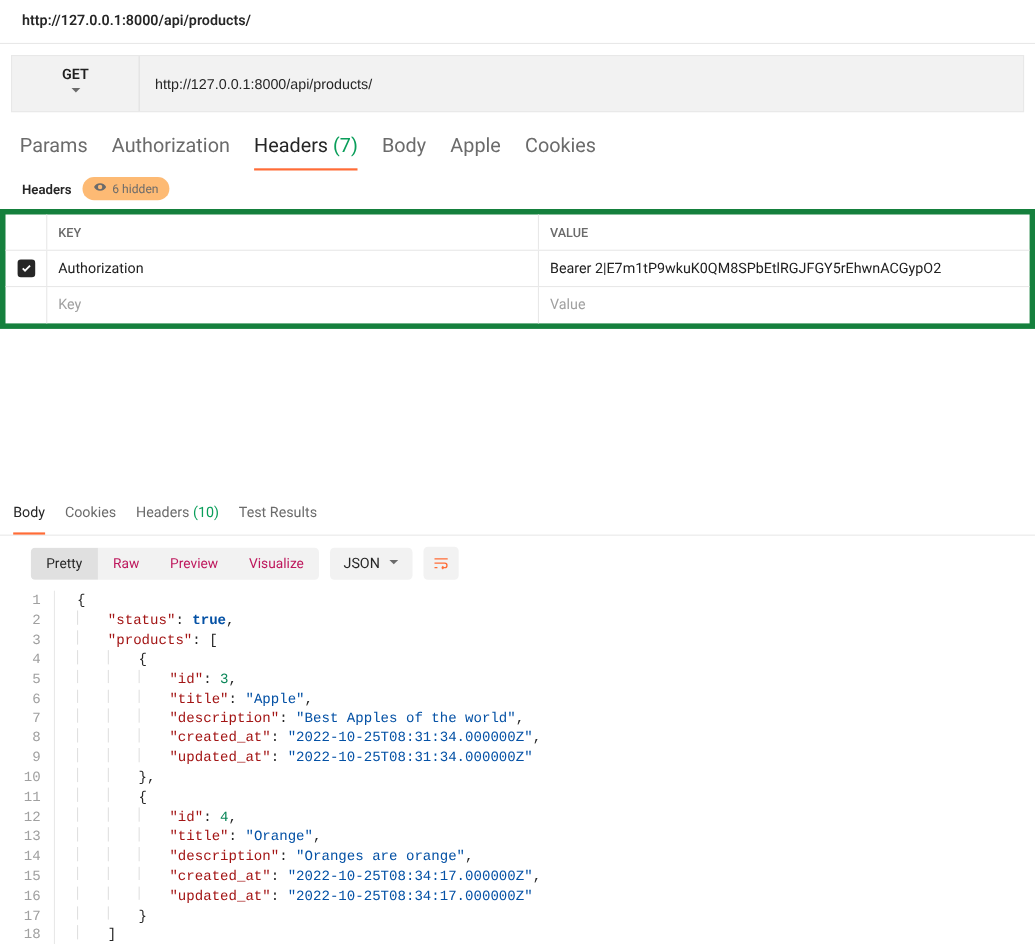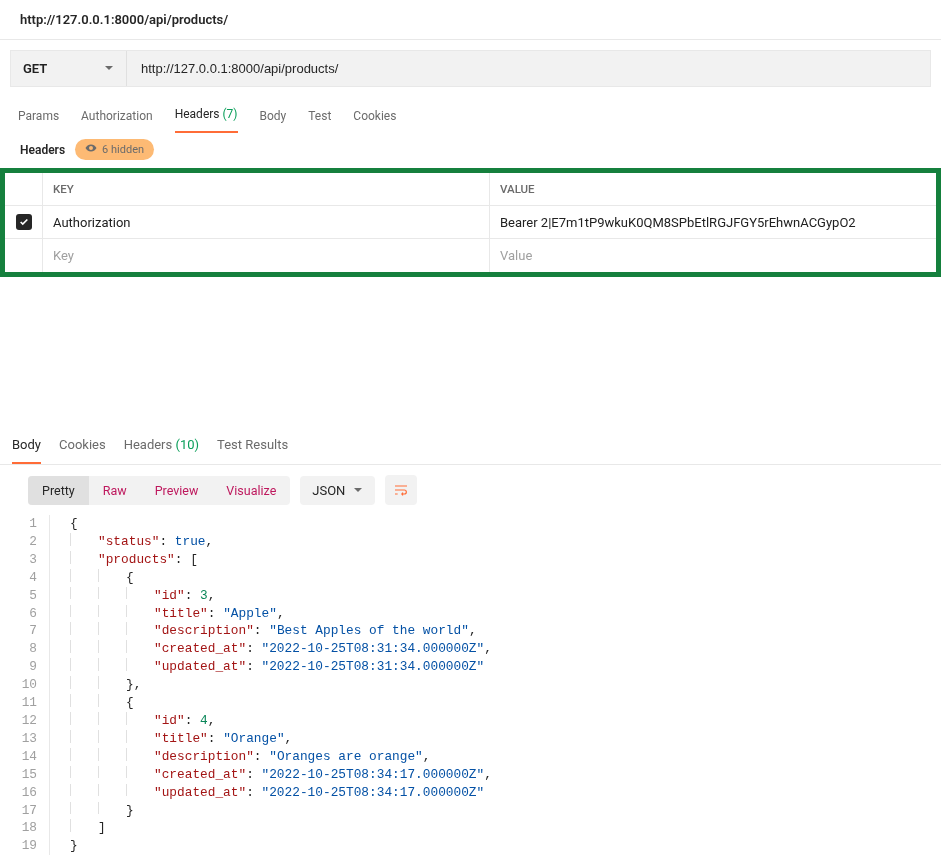--- a/index.html
+++ b/index.html
@@ -26,39 +26,39 @@
   .method-select {
     display: flex;
     align-items: center;
     justify-content: space-between;
     padding: 10px 12px;
     border-right: 1px solid #e0e0e0;
     width: 116px;
     font-weight: 600;
     font-size: 13px;
     cursor: pointer;
+    flex-direction: column;
   }
   .chevron-down svg { width: 10px; height: 10px; fill: #6b6b6b; }
   .url-input {
     flex: 1;
     border: none;
     background: transparent;
     padding: 0 14px;
     font-size: 13px;
     outline: none;
     color: #262626;
   }
   .req-tabs {
     display: flex;
     gap: 22px;
     padding: 0 18px;
     margin-top: 10px;
-    font-size: 12px;
+    font-size: 18px;
     color: #6b6b6b;
-    align-items: flex-end;
   }
   .req-tabs .tab {
     padding: 10px 0 10px 0;
     cursor: pointer;
   }
   .req-tabs .tab.active {
     color: #262626;
     border-bottom: 2px solid #ff6c37;
   }
   .count { color: #0a9e5a; }
@@ -197,21 +197,21 @@
     text-align: right;
     color: #a0a0a0;
     padding-right: 12px;
     border-right: 1px solid #e8e8e8;
     user-select: none;
   }
   .gutter div { padding: 0; }
   .code { padding-left: 20px; white-space: pre; }
   .tok-key { color: #a31515; }
   .tok-str { color: #0451a5; }
-  .tok-bool { color: #0451a5; }
+  .tok-bool { color: #0451a5; font-weight: bold; }
   .tok-num { color: #098658; }
   .tok-punc { color: #262626; }
   .indent-guide {
     border-left: 1px solid #e0e0e0;
     display: inline-block;
     width: 28px;
     height: 1em;
     vertical-align: top;
   }
 </style>
@@ -233,21 +233,21 @@
 </div>
 
 <div class="req-tabs">
   <div class="tab">Params</div>
   <div class="tab">Authorization</div>
   <div class="tab active">
     <span>Headers</span>
     <span class="count">(7)</span>
   </div>
   <div class="tab">Body</div>
-  <div class="tab">Test</div>
+  <div class="tab">Apple</div>
   <div class="tab">Cookies</div>
 </div>
 
 <div class="headers-subbar">
   <span class="hdr-label">Headers</span>
   <span class="hidden-pill">
     <span class="eye">
       <svg viewBox="0 0 24 24">
           <path d="M12 5C7 5 2.73 8.11 1 12c1.73 3.89 6 7 11 7s9.27-3.11 11-7c-1.73-3.89-6-7-11-7zm0 11a4 4 0 110-8 4 4 0 010 8z"></path>
         </svg>

